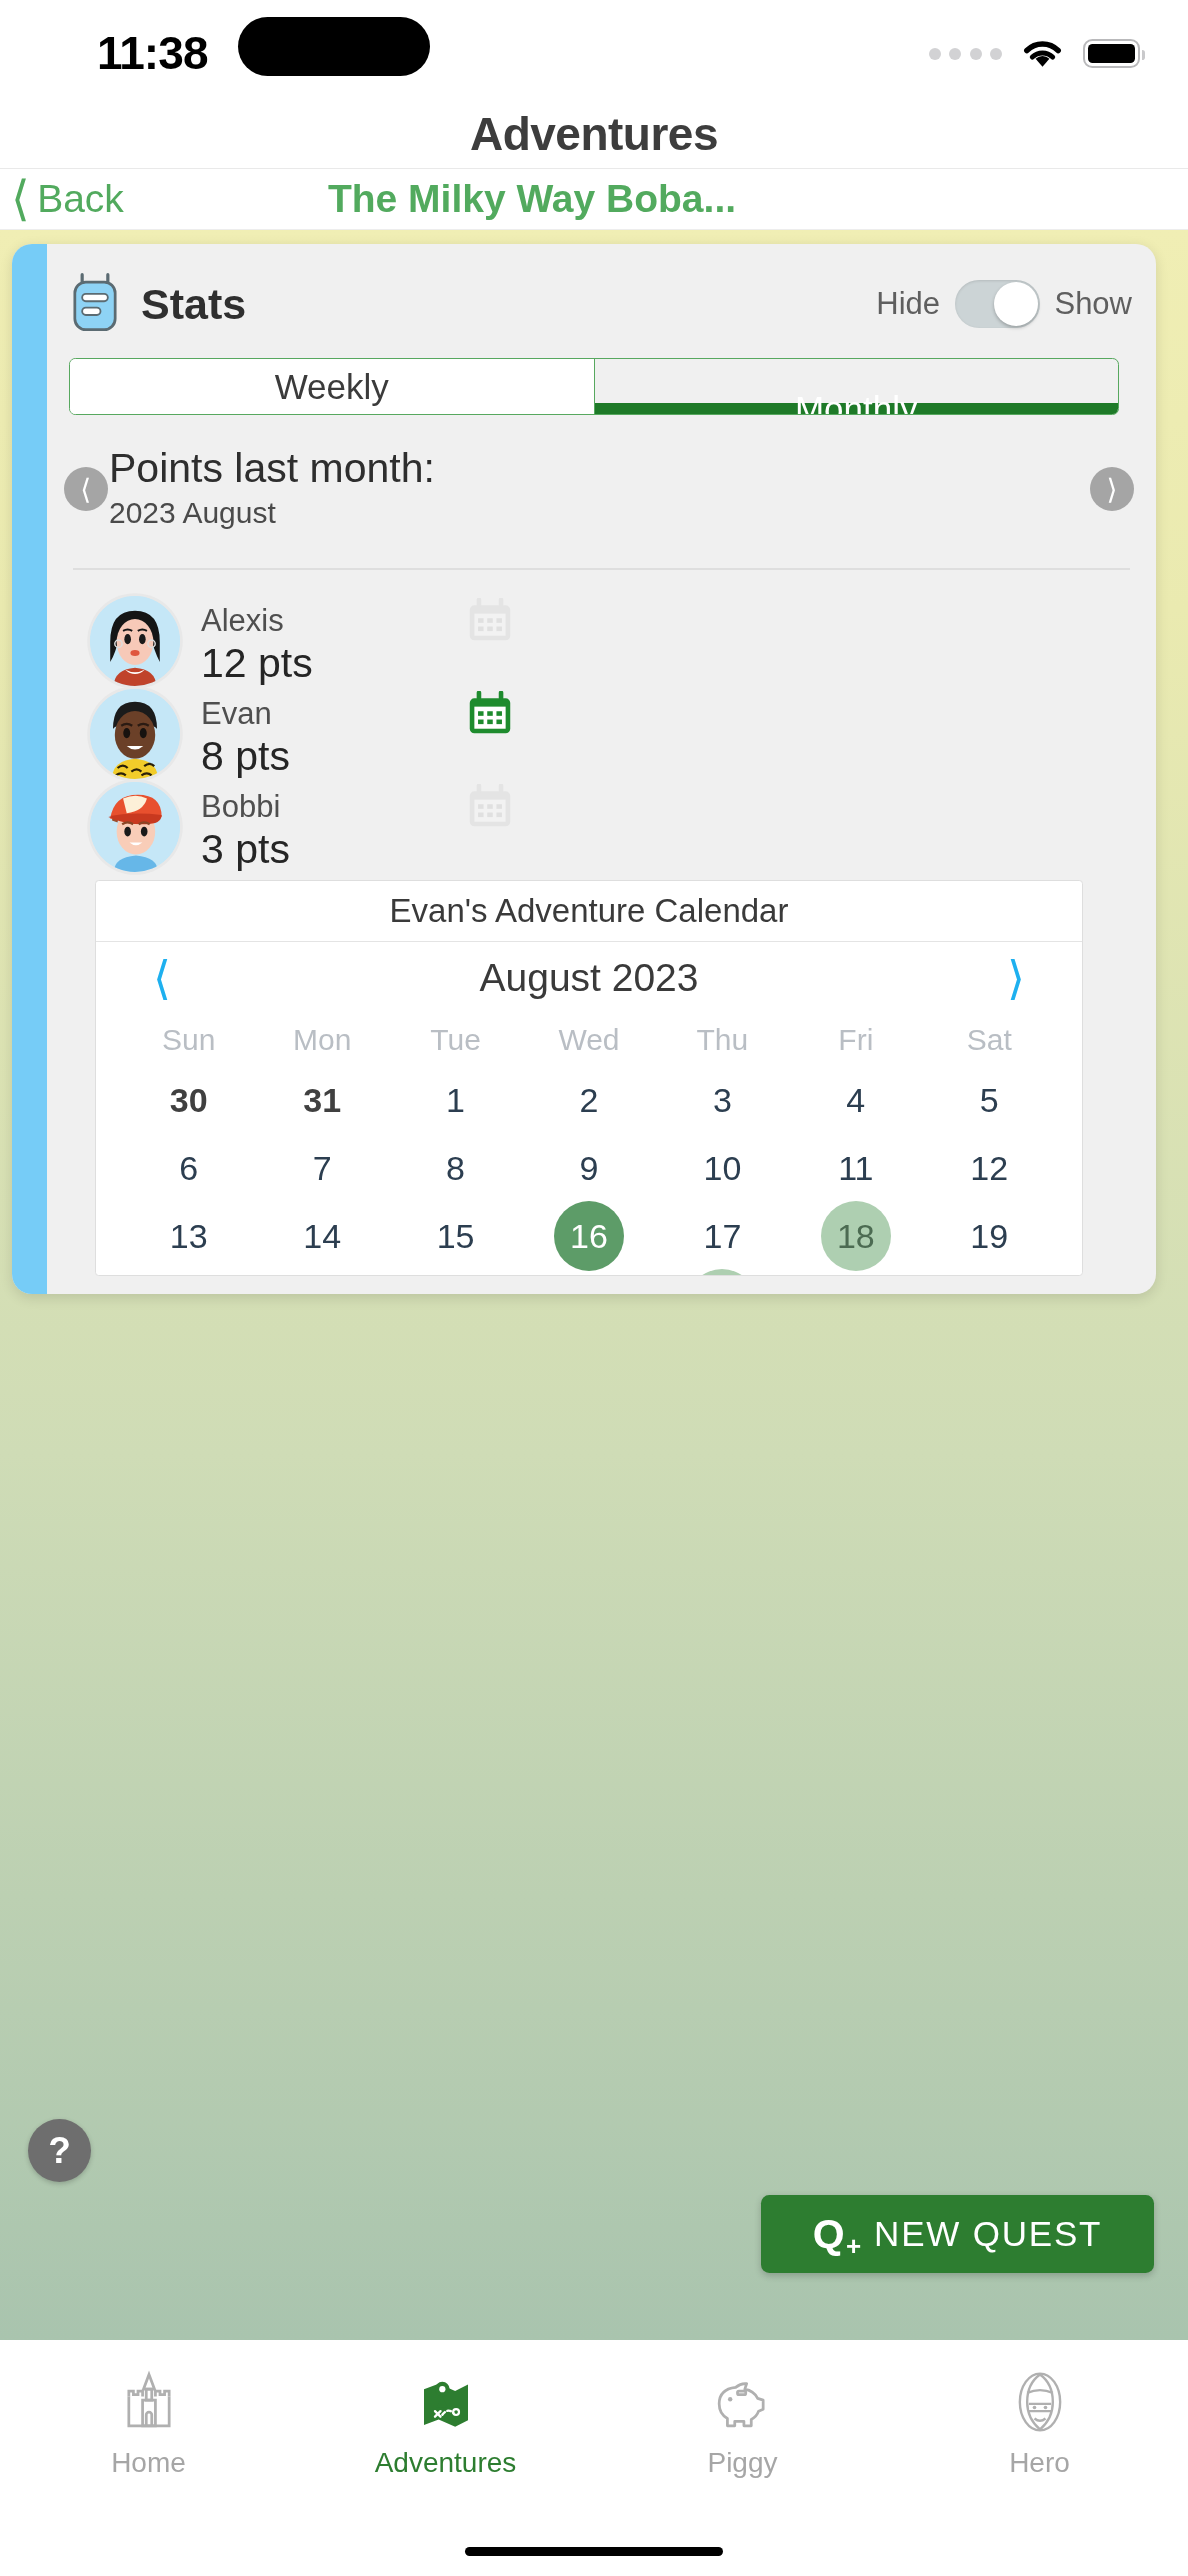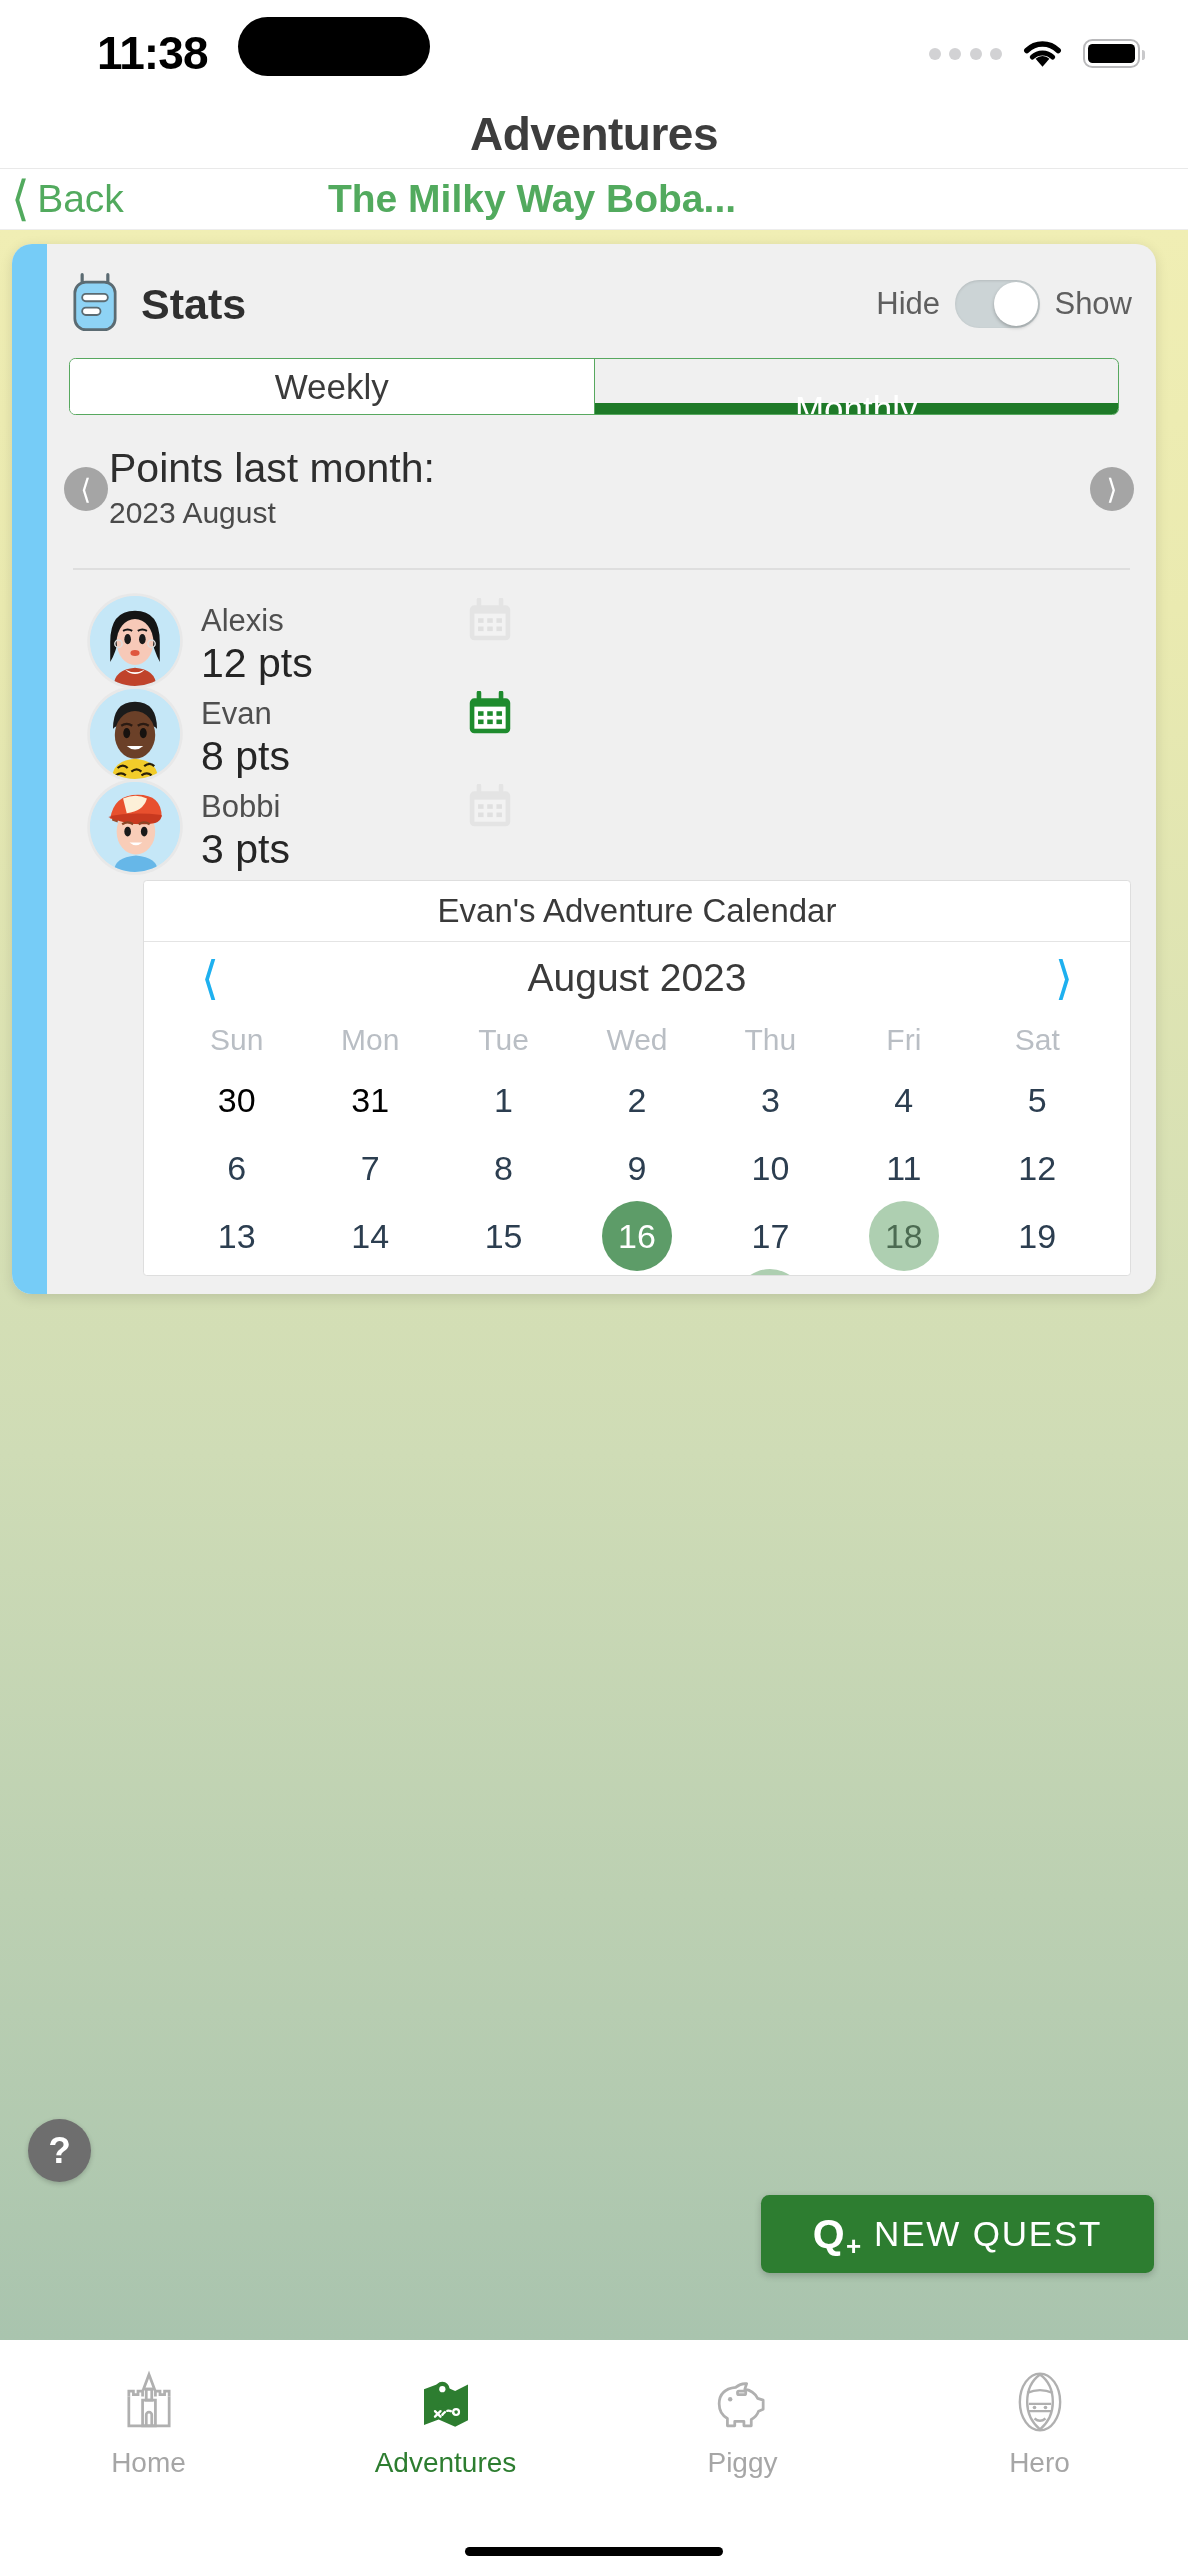--- a/index.html
+++ b/index.html
@@ -147,41 +147,40 @@
   }
   .mname{ position:absolute; left:154px; top:7.4px; font-size:31px; color:#4f4f4f; }
   .mpts{ position:absolute; left:154px; top:44px; font-size:41px; color:#252525; }
   .cal-ico{ position:absolute; left:419px; top:1.8px; width:48px; height:46px; cursor:pointer; }
 
   
   .calendar{
     position:absolute; top:636px; left:48px; width:988px; height:396px;
     background:#fff; border:1.8px solid #dedede; border-radius:3.7px;
     overflow:hidden;
-    margin-left:48px;
   }
   .cal-head{
     height:61px; border-bottom:1.8px solid #e4e4e4; display:flex;
     align-items:center; justify-content:center;
   }
   .cal-head-txt{ font-size:33px; color:#3a3a3a; }
   .cal-month{
     height:72px; display:flex; align-items:center; justify-content:space-between;
     padding:0 57px;
   }
   .cal-month-txt{ font-size:39px; color:#3a3a3a; }
   .cal-chev{ font-size:46px; color:#1eb0ef; cursor:pointer; line-height:1; font-weight:300; }
   .cal-grid{ padding:0 26px; }
   .cal-row{ display:flex; }
   .cal-cell{
     flex:1; height:68px; display:flex; align-items:center; justify-content:center;
     font-size:34px; color:#2c3e50; position:relative;
   }
   .cal-wd{ font-size:30px; color:#b9bec4; height:52px; }
-  .cal-cell.muted{ color:#000000; }
+  .cal-cell.muted{ color:#404040;font-weight:bold; }
   .pill{
     position:absolute; width:70px; height:70px; border-radius:50%;
     z-index:0;
   }
   .pill.sel{ background:#5d9c68; }
   .pill.soft{ background:#aecfb1; }
   .cal-num{ position:relative; z-index:1; }
   .cal-cell.sel .cal-num{ color:#fff; }
   .cal-cell.soft .cal-num{ color:#4c6b52; }
 

